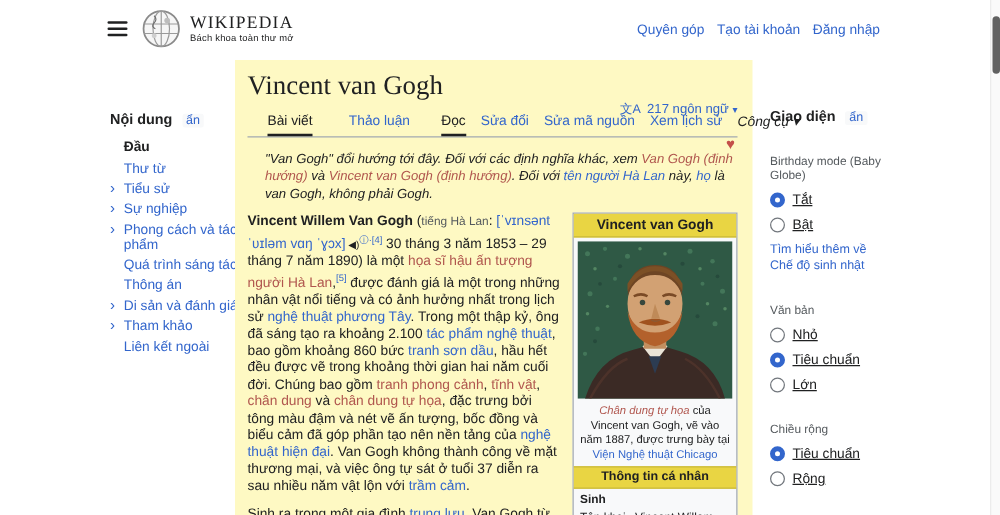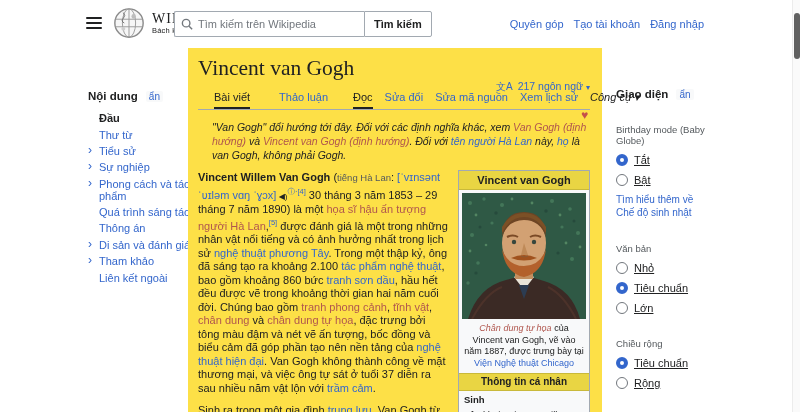--- a/index.html
+++ b/index.html
@@ -35,21 +35,21 @@
   
   .toc { position:absolute; left:88px; top:90px; width:104px; font-size:11px; }
   .toc-head { display:flex; align-items:center; gap:8px; margin-bottom:8px; }
   .toc-title { font-weight:bold; font-size:11.5px; }
   .hide-link { color:#3366cc; font-size:10px; cursor:pointer; background:#f8f9fa; padding:0 3px; border-radius:2px; }
   .toc-item { position:relative; padding:2.2px 0 2.2px 11px; color:#3366cc; cursor:pointer; line-height:12px; }
   .toc-item.active { color:#202122; font-weight:bold; }
   .toc-arrow { position:absolute; left:0; top:1px; color:#3366cc; font-size:12px; }
 
   
-  .content { position:absolute; left:188px; top:48px; width:414px; bottom:0; background:#fde047; padding:8px 12px 0 10px; }
+  .content { position:absolute; left:188px; top:48px; width:414px; bottom:0; background:#fef9c3; padding:8px 12px 0 10px; }
   .title-row { position:relative; }
   .page-title { font-family:"Liberation Serif", serif; font-size:21.5px; font-weight:normal; color:#202122; }
   .lang-chip { position:absolute; right:0; top:6px; font-size:10.5px; color:#3366cc; cursor:pointer; white-space:nowrap;margin-top:18px; }
   .lang-ico { font-size:10px; margin-right:2px; }
   .caret { font-size:8px; }
   .tabbar { display:flex; align-items:flex-end; border-bottom:1px solid #a2a9b1; margin-top:7px; height:22px; font-size:11px; }
   .tab { margin-right:13px; padding-bottom:4px; color:#3366cc; cursor:pointer; white-space:nowrap;margin-left:16px; }
   .tab.active { color:#202122; border-bottom:2px solid #202122; }
   .tab.dark { color:#202122;font-style:italic; }
   .tabs-right { margin-left:auto; display:flex;justify-content:space-between; }
@@ -109,30 +109,20 @@
         <ellipse cx="18" cy="18" rx="7" ry="15" fill="none" stroke="#9a9a9a"></ellipse>
         <path d="M3.5 14 H32.5 M3.5 22 H32.5 M18 3 V33" stroke="#9a9a9a" fill="none"></path>
         <path d="M12 7 q3 3 0 6 q-3 3 1 5" stroke="#6e6e6e" fill="none"></path>
         <circle cx="23" cy="11" r="2.4" fill="#bdbdbd"></circle>
         <circle cx="12" cy="24" r="2.1" fill="#cfcfcf"></circle>
       </svg>
       <div>
         <div class="wordmark">WIKIPEDIA</div>
         <div class="tagline">Bách khoa toàn thư mở</div>
       </div>
-    </div>
-    <div class="searchwrap">
-      <div class="searchbox">
-        <svg width="12" height="12" viewBox="0 0 14 14" style="margin-right:5px;flex:none;">
-          <circle cx="6" cy="6" r="4.4" fill="none" stroke="#72777d" stroke-width="1.6"></circle>
-          <path d="M9.5 9.5 L13 13" stroke="#72777d" stroke-width="1.6"></path>
-        </svg>
-        <input type="text" placeholder="Tìm kiếm trên Wikipedia" style="">
-      </div>
-      <button class="searchbtn">Tìm kiếm</button>
     </div>
     <div class="header-links">
         <a>Quyên góp</a>
         <a>Tạo tài khoản</a>
         <a>Đăng nhập</a>
       </div>
   </div>
 
   <svg class="gear" viewBox="0 0 16 16">
     <circle cx="8" cy="8" r="3" fill="none" stroke="#72777d" stroke-width="2"></circle>

